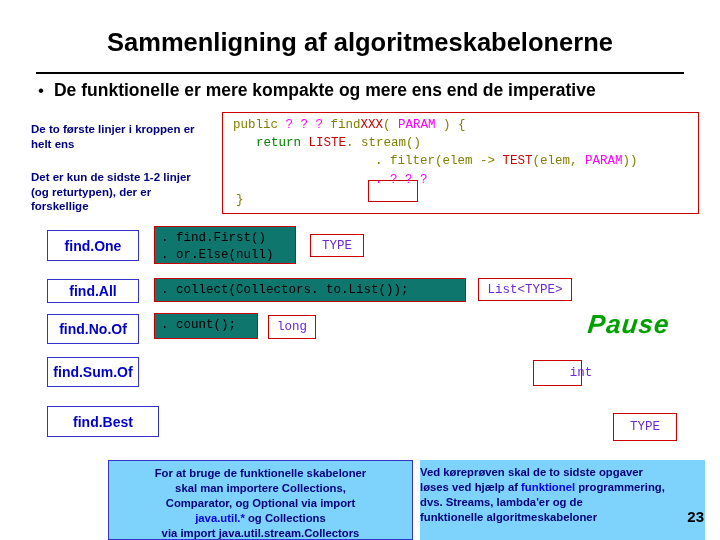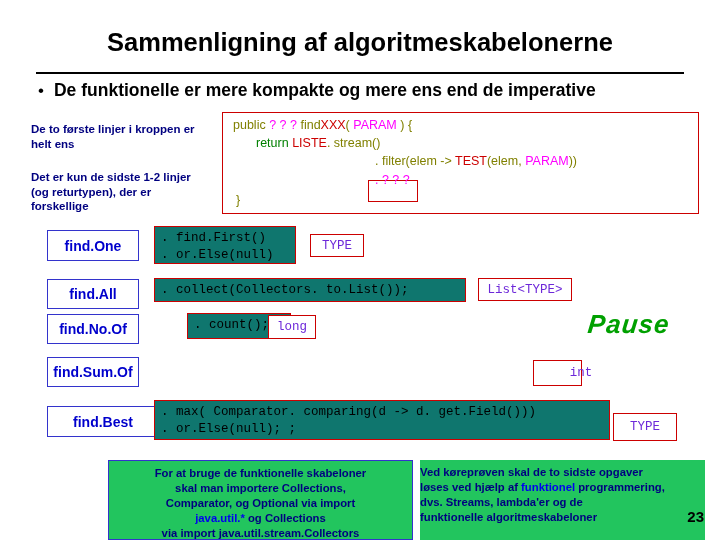--- a/index.html
+++ b/index.html
@@ -43,21 +43,21 @@
   .note2{left:31px;top:170px;width:175px;}
 
   
   .codebox{
     position:absolute;left:222px;top:112px;width:477px;height:102px;
     border:1.5px solid #cc0000;
     background:#ffffff;
     box-sizing:border-box;
   }
   .code{
-    font-family:Liberation Sans, sans-serif;
+    font-family:Liberation Mono, monospace;
     font-size:12.5px;
     color:#808000;
     white-space:pre;
     line-height:1.33;
     text-align:right;
   }
   .code-l1{position:absolute;left:233px;top:117px;}
   .code-l2{position:absolute;left:256px;top:135px;}
   .code-l3{position:absolute;left:375px;top:153px;}
   .code-l4{position:absolute;left:375px;top:172px;}
@@ -77,41 +77,41 @@
   .namebox{
     position:absolute;
     border:1.5px solid #3333cc;
     background:#ffffff;
     color:#0000cc;
     font-size:14px;font-weight:bold;
     display:flex;align-items:center;justify-content:center;
     box-sizing:border-box;
   }
   .nb1{left:47px;top:230px;width:92px;height:31px;}
-  .nb2{left:47px;top:279px;width:92px;height:30px;}
+  .nb2{left:47px;top:279px;width:92px;height:24px;}
   .nb3{left:47px;top:314px;width:92px;height:30px;}
   .nb4{left:47px;top:357px;width:92px;height:30px;}
   .nb5{left:47px;top:406px;width:112px;height:31px;}
 
   
   .snip{
     position:absolute;
     border:1.5px solid #cc0000;
     background:#0f766e;
     box-sizing:border-box;
     font-family:"Liberation Mono", monospace;
     font-size:12.5px;
     color:#000000;
     line-height:1.35;
     padding:3px 6px 0 6px;
     white-space:pre;
   }
   .s1{left:154px;top:226px;width:142px;height:38px;}
   .s2{left:154px;top:278px;width:312px;height:24px;}
-  .s3{left:154px;top:313px;width:104px;height:26px;margin-left:33px;}
+  .s3{left:154px;top:313px;width:104px;height:26px;}
   .s4{left:154px;top:353px;width:370px;height:40px;}
   .s5{left:154px;top:400px;width:456px;height:40px;}
 
   
   .typebox{
     position:absolute;
     border:1.5px solid #cc0000;
     background:#ffffff;
     box-sizing:border-box;
     font-family:Liberation Mono, monospace;
@@ -132,21 +132,21 @@
     color:#00a000;
     font-style:italic;
     letter-spacing:1px;
     transform:skewX(-6deg);
   }
 
   
   .botbox{
     position:absolute;
     border:1.5px solid #3333cc;
-    background:#22c55e;
+    background:#7dd3fc;
     box-sizing:border-box;
     color:#000080;
     font-size:11.3px;font-weight:bold;
     line-height:1.33;
     text-align:center;
     padding:5px 4px 0 4px;
   }
   .bb1{left:108px;top:460px;width:305px;height:80px;}
   .bb2{
     left:420px;top:460px;width:285px;height:80px;
@@ -197,22 +197,20 @@
   <div class="typebox t2">List&lt;TYPE&gt;</div>
 
   <div class="namebox nb3">find.No.Of</div>
   <div class="snip s3">. count();</div>
   <div class="typebox t3">long</div>
 
   <div class="namebox nb4">find.Sum.Of</div>
   <div class="typebox t4">int</div>
 
   <div class="namebox nb5">find.Best</div>
-  <div class="snip s5">. max( Comparator. comparing(d -&gt; d. get.Field()))
-. or.Else(null); ;</div>
   <div class="typebox t5">TYPE</div>
 
   <div class="pause">Pause</div>
 
   <div class="botbox bb1">
     <div>For at bruge de funktionelle skabeloner</div>
     <div>skal man importere Collections,</div>
     <div><span>Comparator, og Optional via import</span></div>
     <div><span class="blue-link">java.util.*</span><span> og Collections</span></div>
     <div>via import java.util.stream.Collectors</div>

